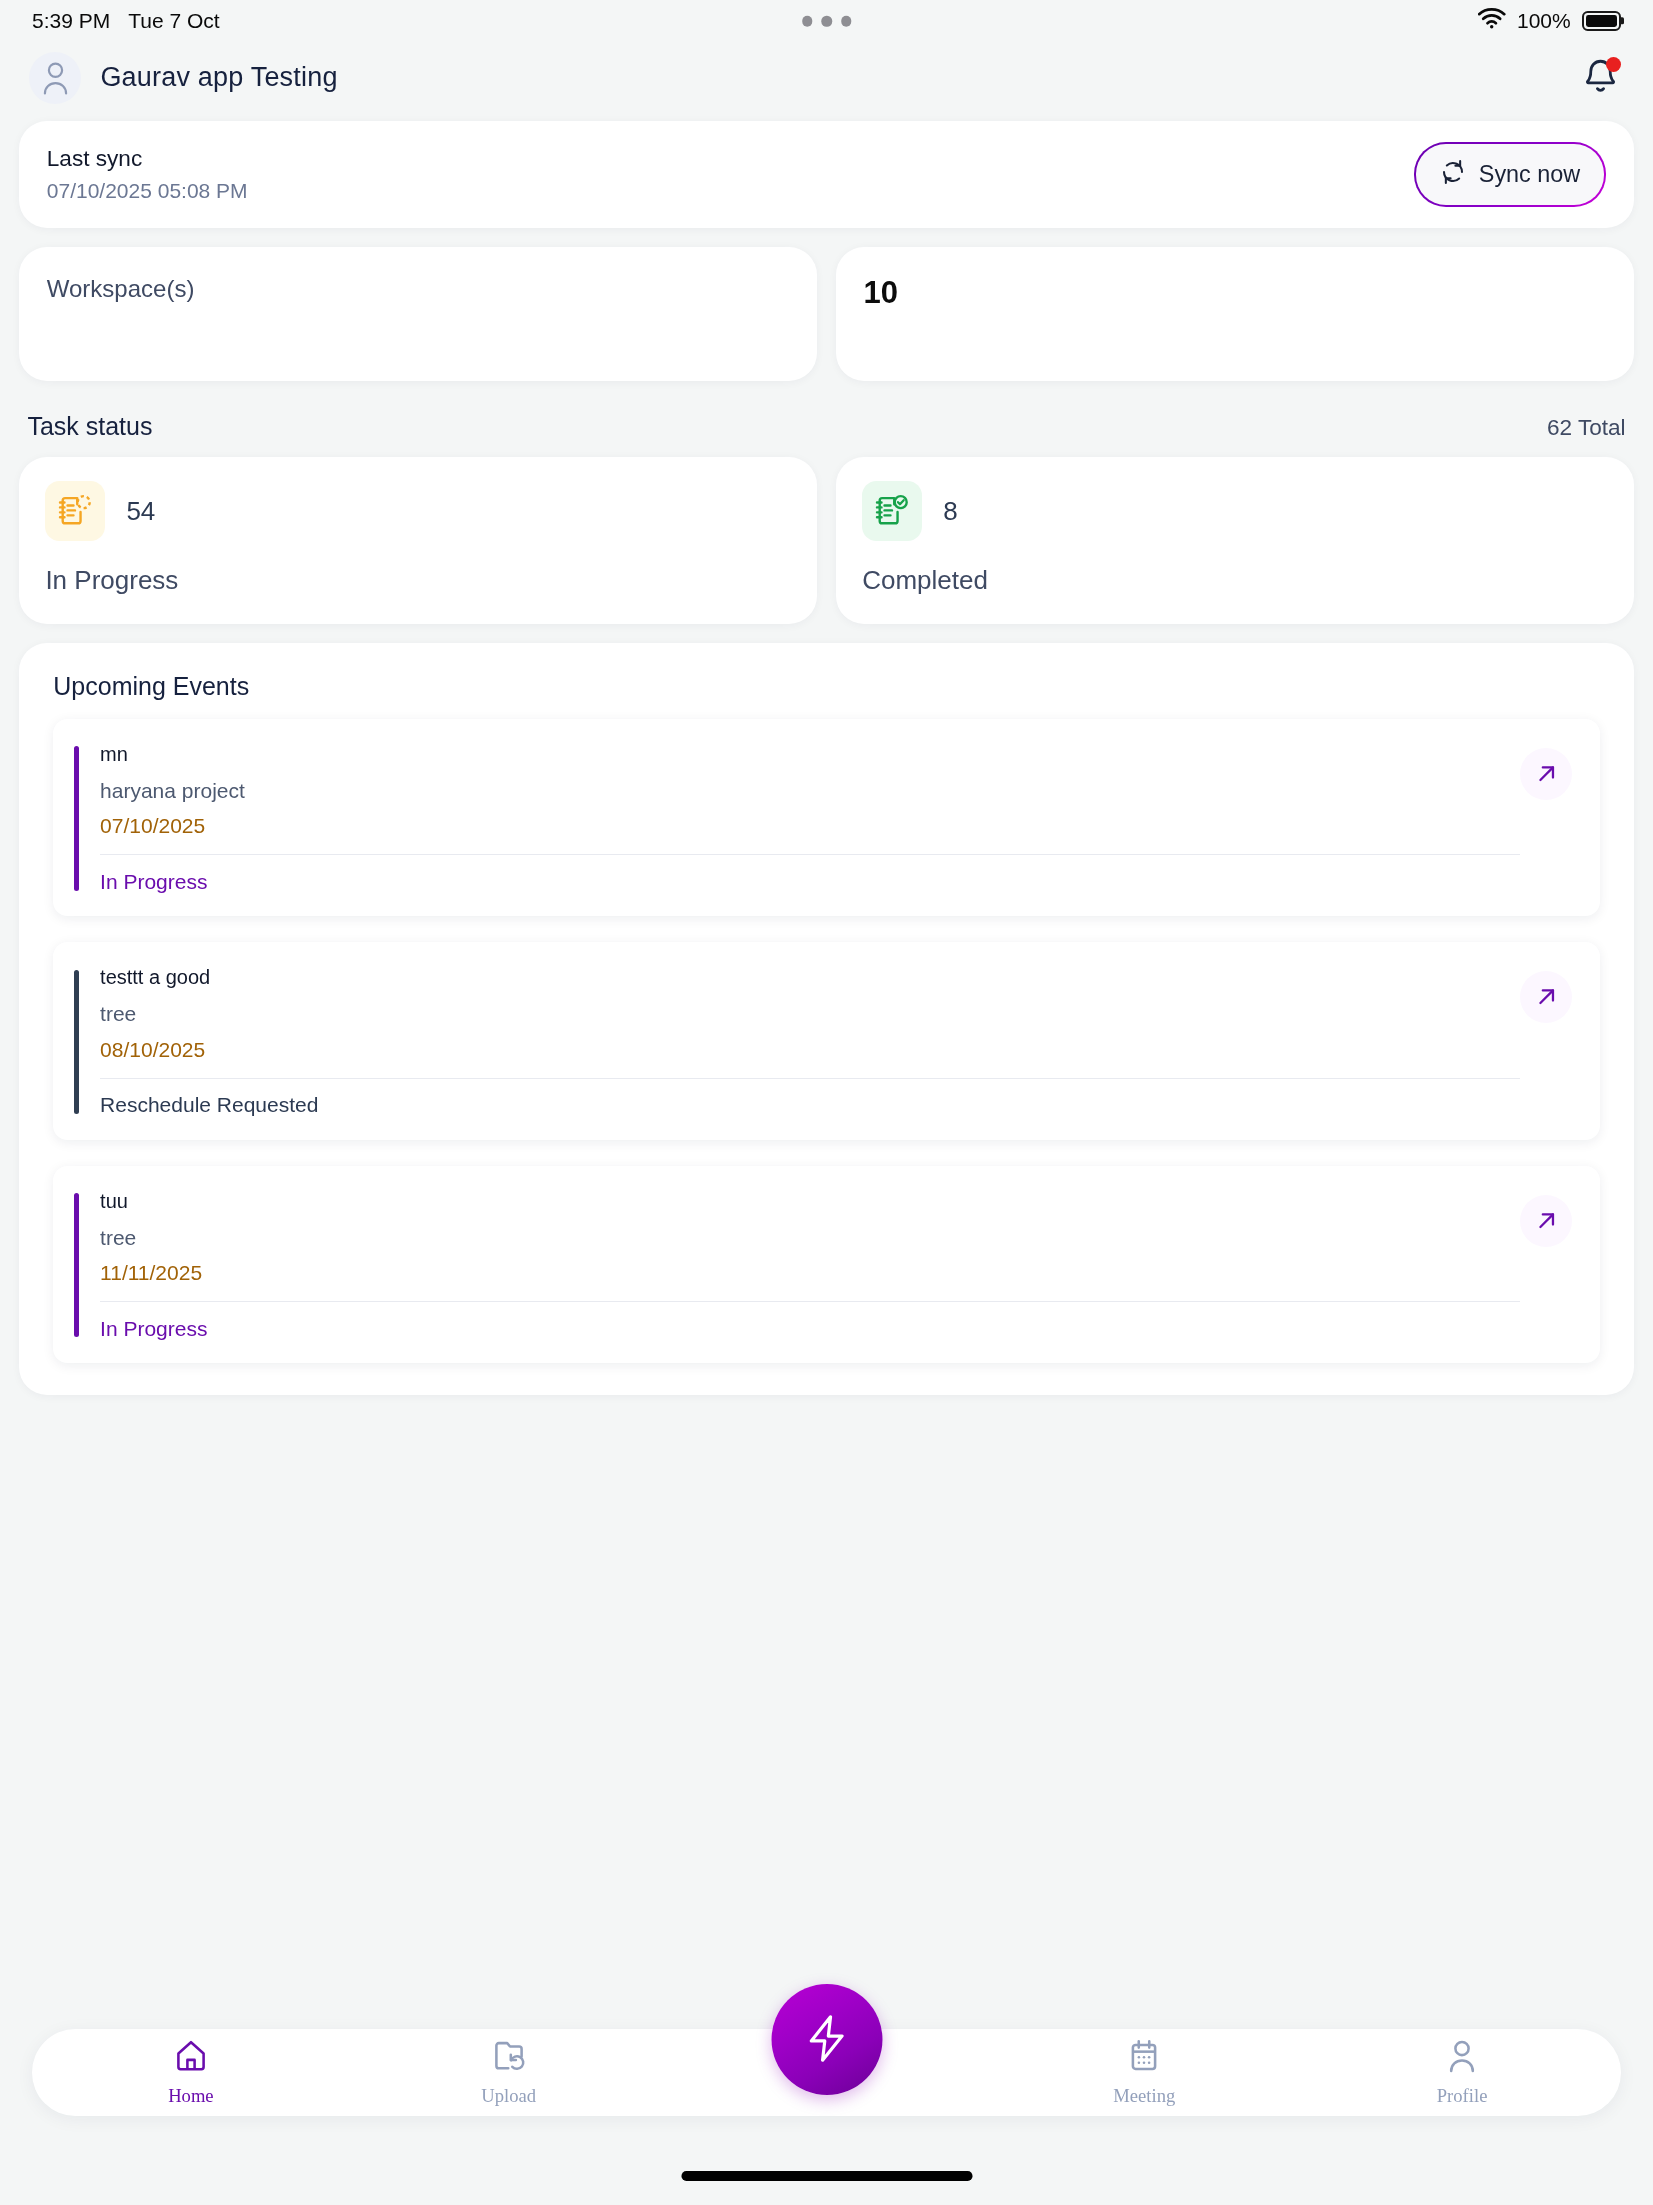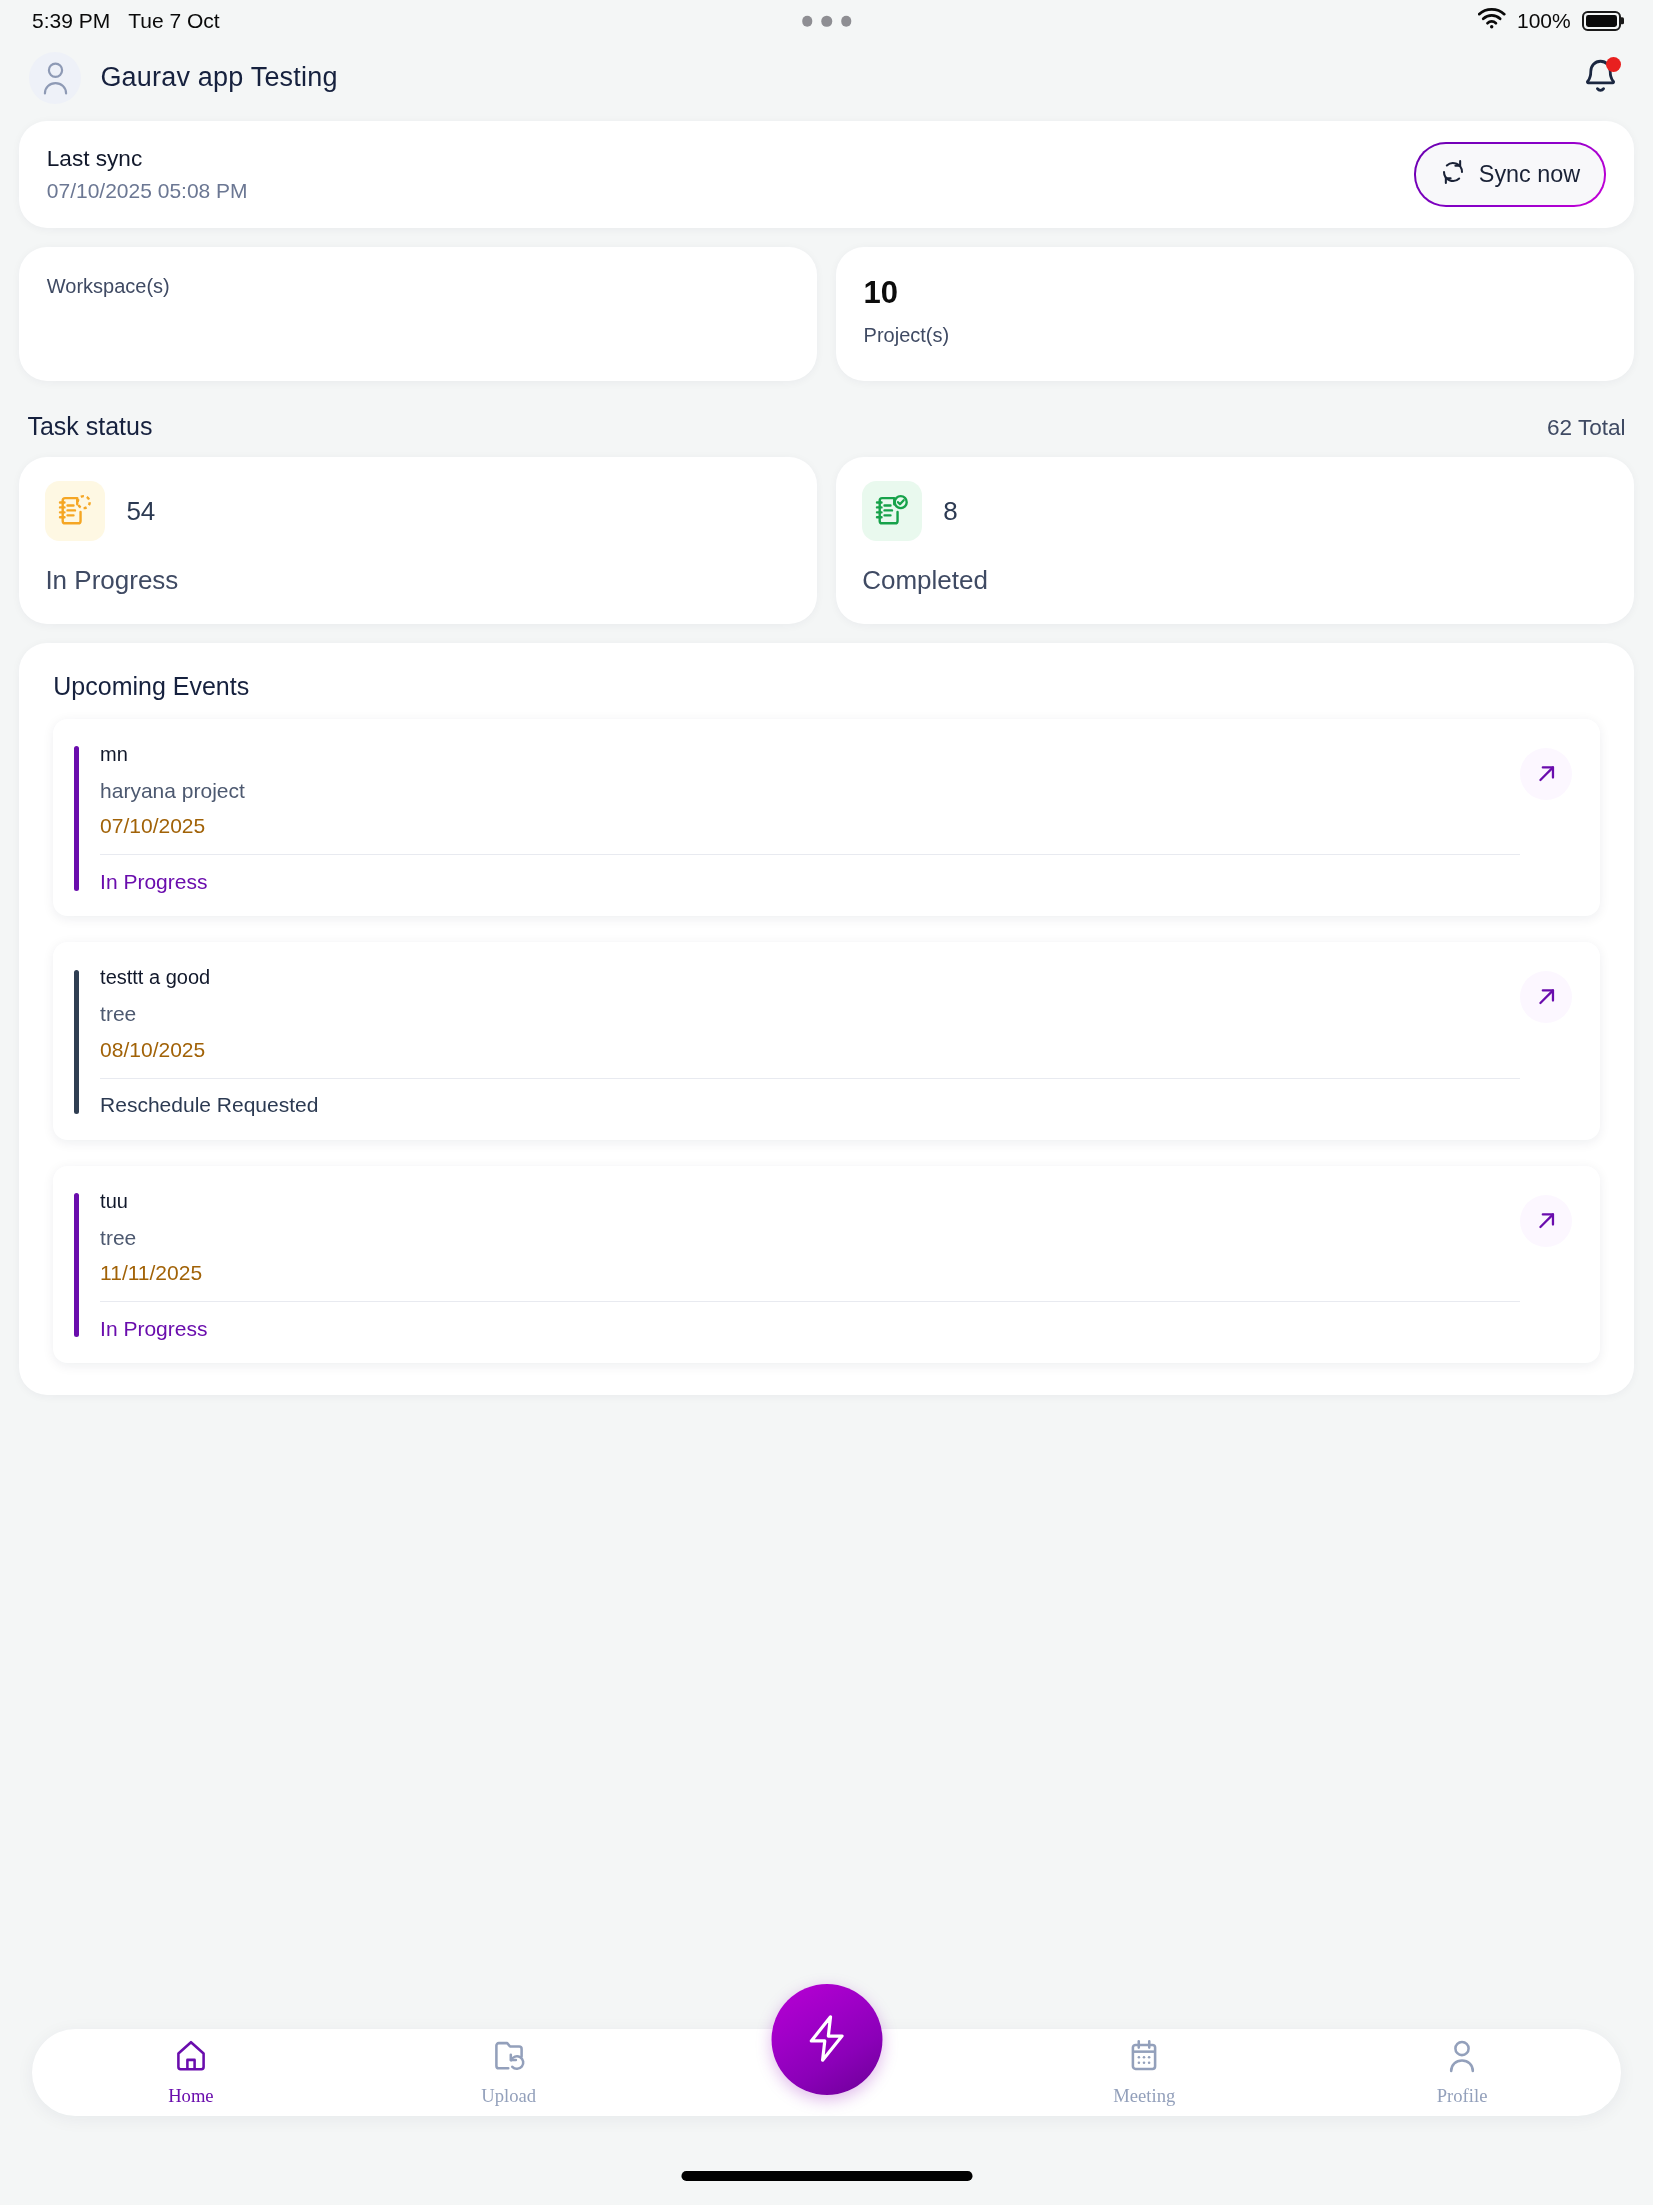--- a/index.html
+++ b/index.html
@@ -171,21 +171,21 @@
     padding: 27.4px 27.4px 29px 27.4px;
     min-height: 134px;
   }
   .stat-num {
     font-size: 31px;
     font-weight: 700;
     color: #0c0c0c;
     margin-bottom: 13px;
   }
   .stat-label {
-    font-size: 20px;
+    font-size: 24px;
     color: #3f4a63;
   }
 
   
   .section-head {
     display: flex;
     align-items: baseline;
     margin: 31px 8px 16px 8px;
   }
   .section-title {
@@ -402,21 +402,20 @@
       <span>Sync now</span>
     </div>
   </div>
 
   <div class="stat-row">
     <div class="card stat-card">
       <div class="stat-label">Workspace(s)</div>
     </div>
     <div class="card stat-card">
       <div class="stat-num">10</div>
-      <div class="stat-label">Project(s)</div>
     </div>
   </div>
 
   <div class="section-head">
     <div class="section-title">Task status</div>
     <div class="section-total">62 Total</div>
   </div>
 
   <div class="task-row">
 

